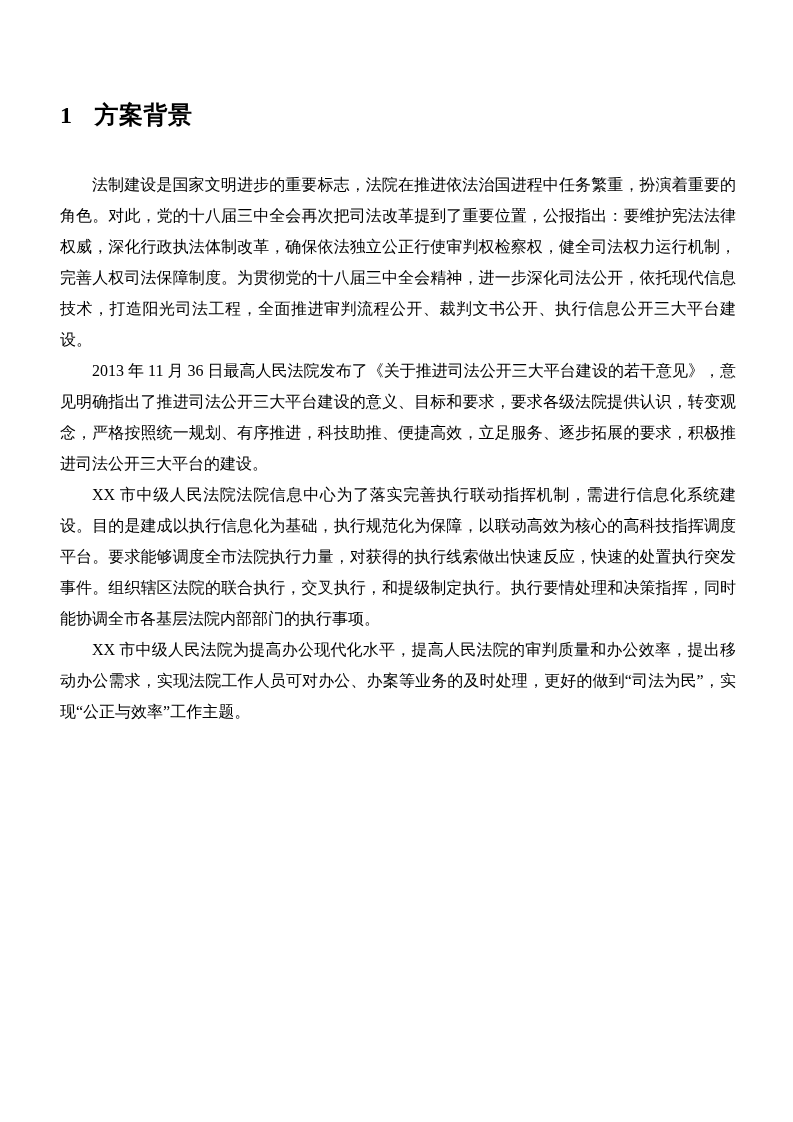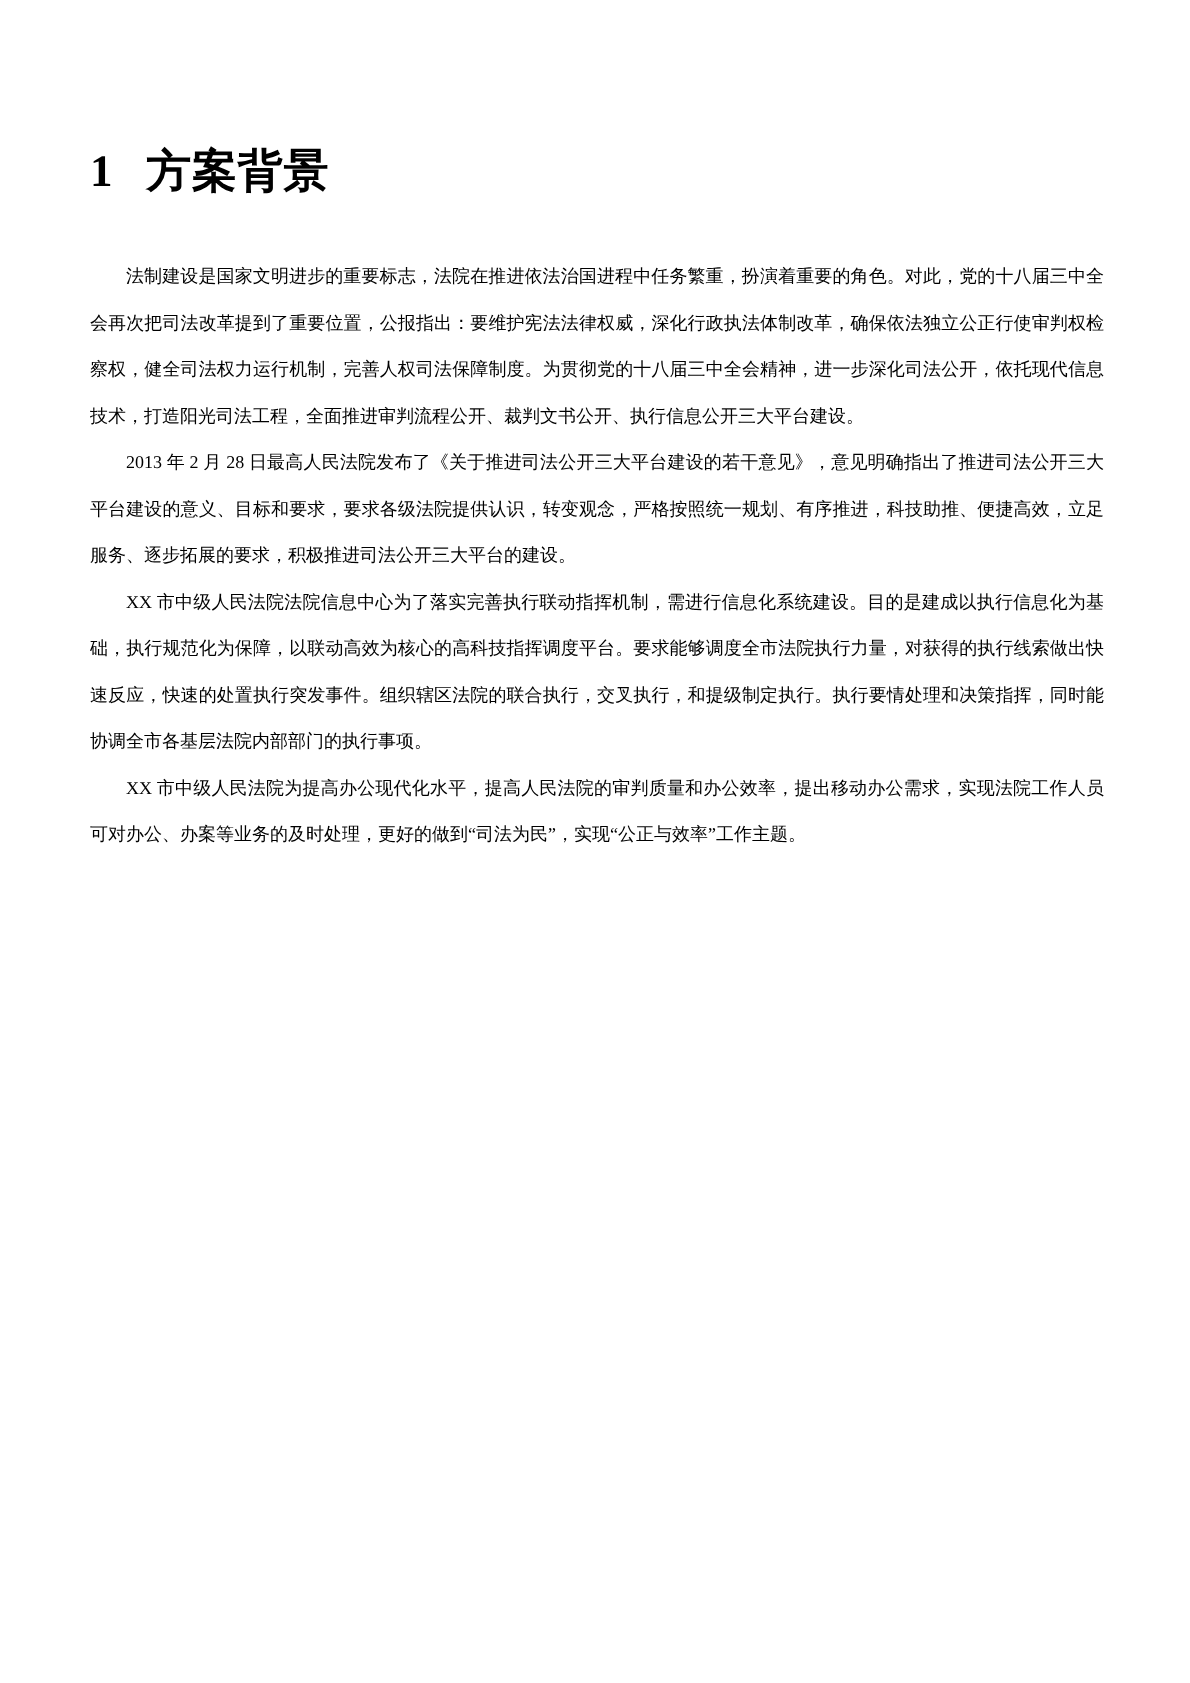--- a/index.html
+++ b/index.html
@@ -13,49 +13,49 @@
     height: 1122px;
     box-sizing: border-box;
     background: #ffffff;
     padding: 97px 57px 0 60px;
     color: #000000;
     font-family: "Liberation Serif", "DejaVu Serif", serif;
     overflow: hidden;
   }
   h1.section-heading {
     margin: 0 0 36px 0;
-    font-size: 30px;
+    font-size: 24px;
     line-height: 36px;
     font-weight: bold;
     color: #000000;
     letter-spacing: 0.5px;
   }
   h1.section-heading .heading-number {
     display: inline-block;
     margin-right: 22px;
   }
   p.body-para {
     margin: 0;
-    font-size: 12px;
+    font-size: 16px;
     line-height: 31px;
     text-align: justify;
     text-indent: 2em;
     word-break: break-all;
     color: #000000;
   }
 </style>
 </head>
 <body>
 
 <div class="page">
   <h1 class="section-heading">
     <span class="heading-number">1</span><span>方案背景</span>
   </h1>
 
   <p class="body-para">法制建设是国家文明进步的重要标志，法院在推进依法治国进程中任务繁重，扮演着重要的角色。对此，党的十八届三中全会再次把司法改革提到了重要位置，公报指出：要维护宪法法律权威，深化行政执法体制改革，确保依法独立公正行使审判权检察权，健全司法权力运行机制，完善人权司法保障制度。为贯彻党的十八届三中全会精神，进一步深化司法公开，依托现代信息技术，打造阳光司法工程，全面推进审判流程公开、裁判文书公开、执行信息公开三大平台建设。</p>
 
-  <p class="body-para">2013 年 2 月 28 日最高人民法院发布了《关于推进司法公开三大平台建设的若干意见》，意见明确指出了推进司法公开三大平台建设的意义、目标和要求，要求各级法院提供认识，转变观念，严格按照统一规划、有序推进，科技助推、便捷高效，立足服务、逐步拓展的要求，积极推进司法公开三大平台的建设。</p>
+  <p class="body-para">2013 年 11 月 36 日最高人民法院发布了《关于推进司法公开三大平台建设的若干意见》，意见明确指出了推进司法公开三大平台建设的意义、目标和要求，要求各级法院提供认识，转变观念，严格按照统一规划、有序推进，科技助推、便捷高效，立足服务、逐步拓展的要求，积极推进司法公开三大平台的建设。</p>
 
   <p class="body-para">XX 市中级人民法院法院信息中心为了落实完善执行联动指挥机制，需进行信息化系统建设。目的是建成以执行信息化为基础，执行规范化为保障，以联动高效为核心的高科技指挥调度平台。要求能够调度全市法院执行力量，对获得的执行线索做出快速反应，快速的处置执行突发事件。组织辖区法院的联合执行，交叉执行，和提级制定执行。执行要情处理和决策指挥，同时能协调全市各基层法院内部部门的执行事项。</p>
 
   <p class="body-para">XX 市中级人民法院为提高办公现代化水平，提高人民法院的审判质量和办公效率，提出移动办公需求，实现法院工作人员可对办公、办案等业务的及时处理，更好的做到“司法为民”，实现“公正与效率”工作主题。</p>
 
 </div>
 
 </body></html>

